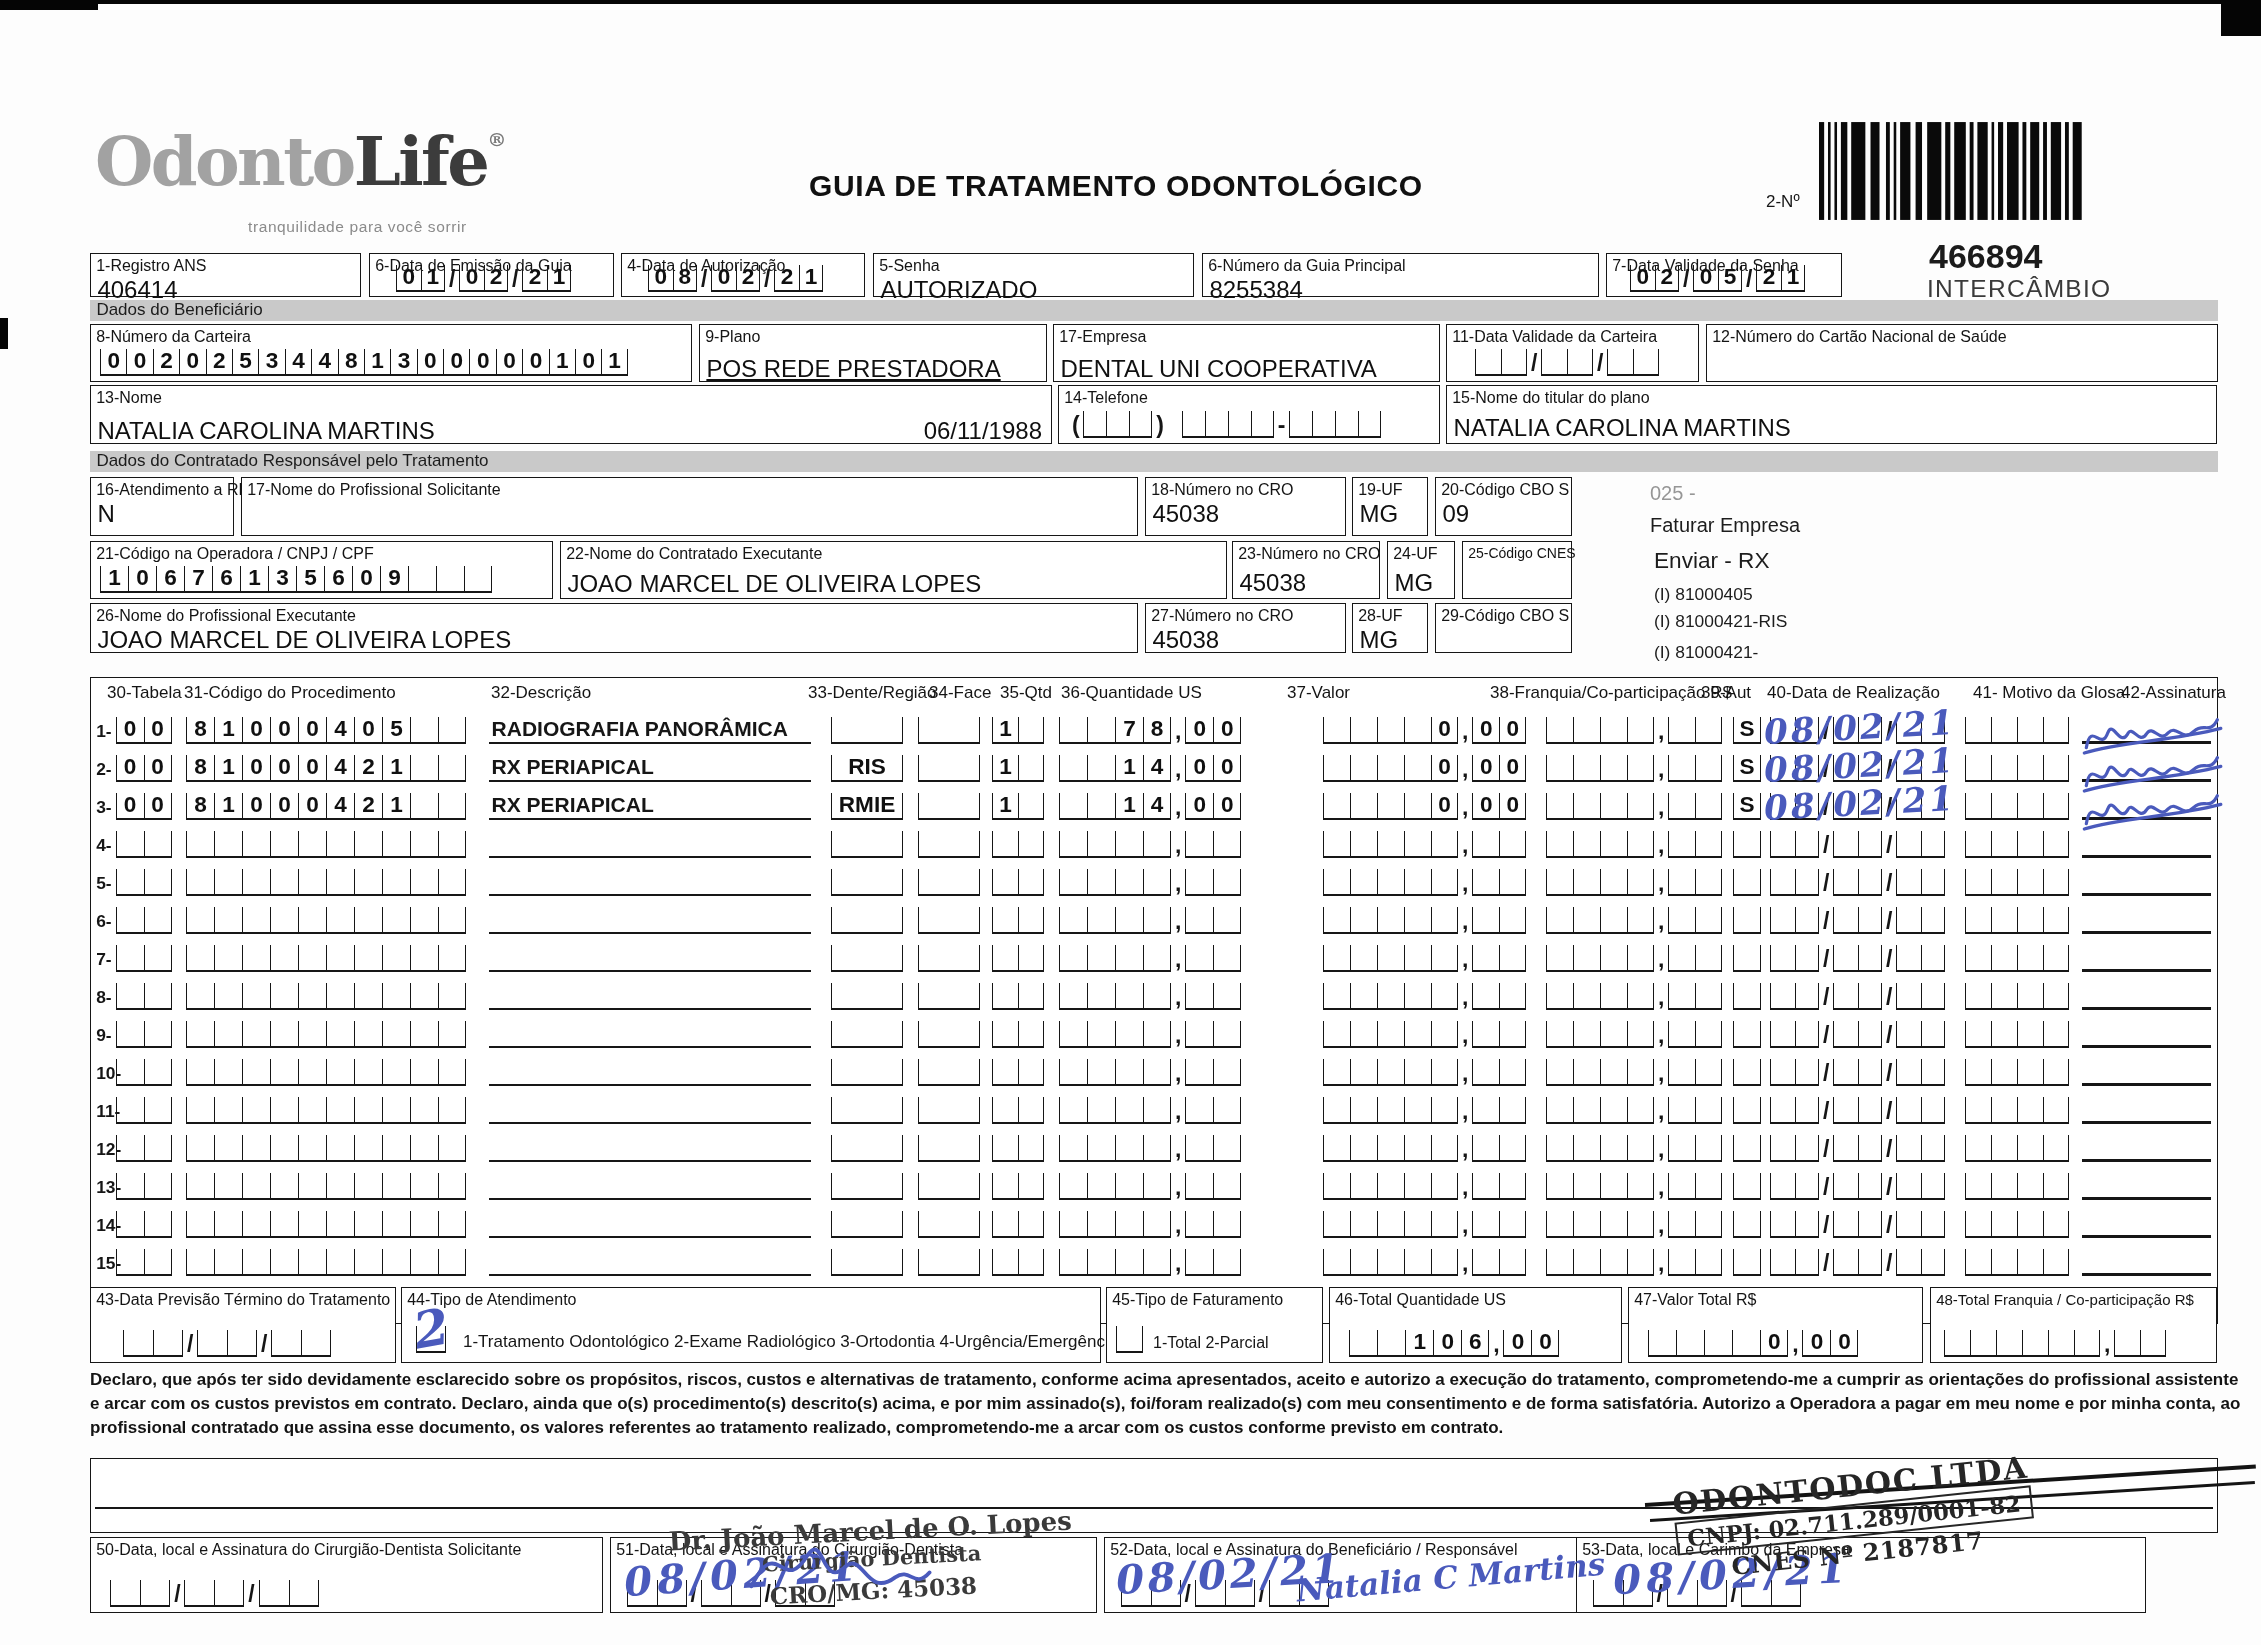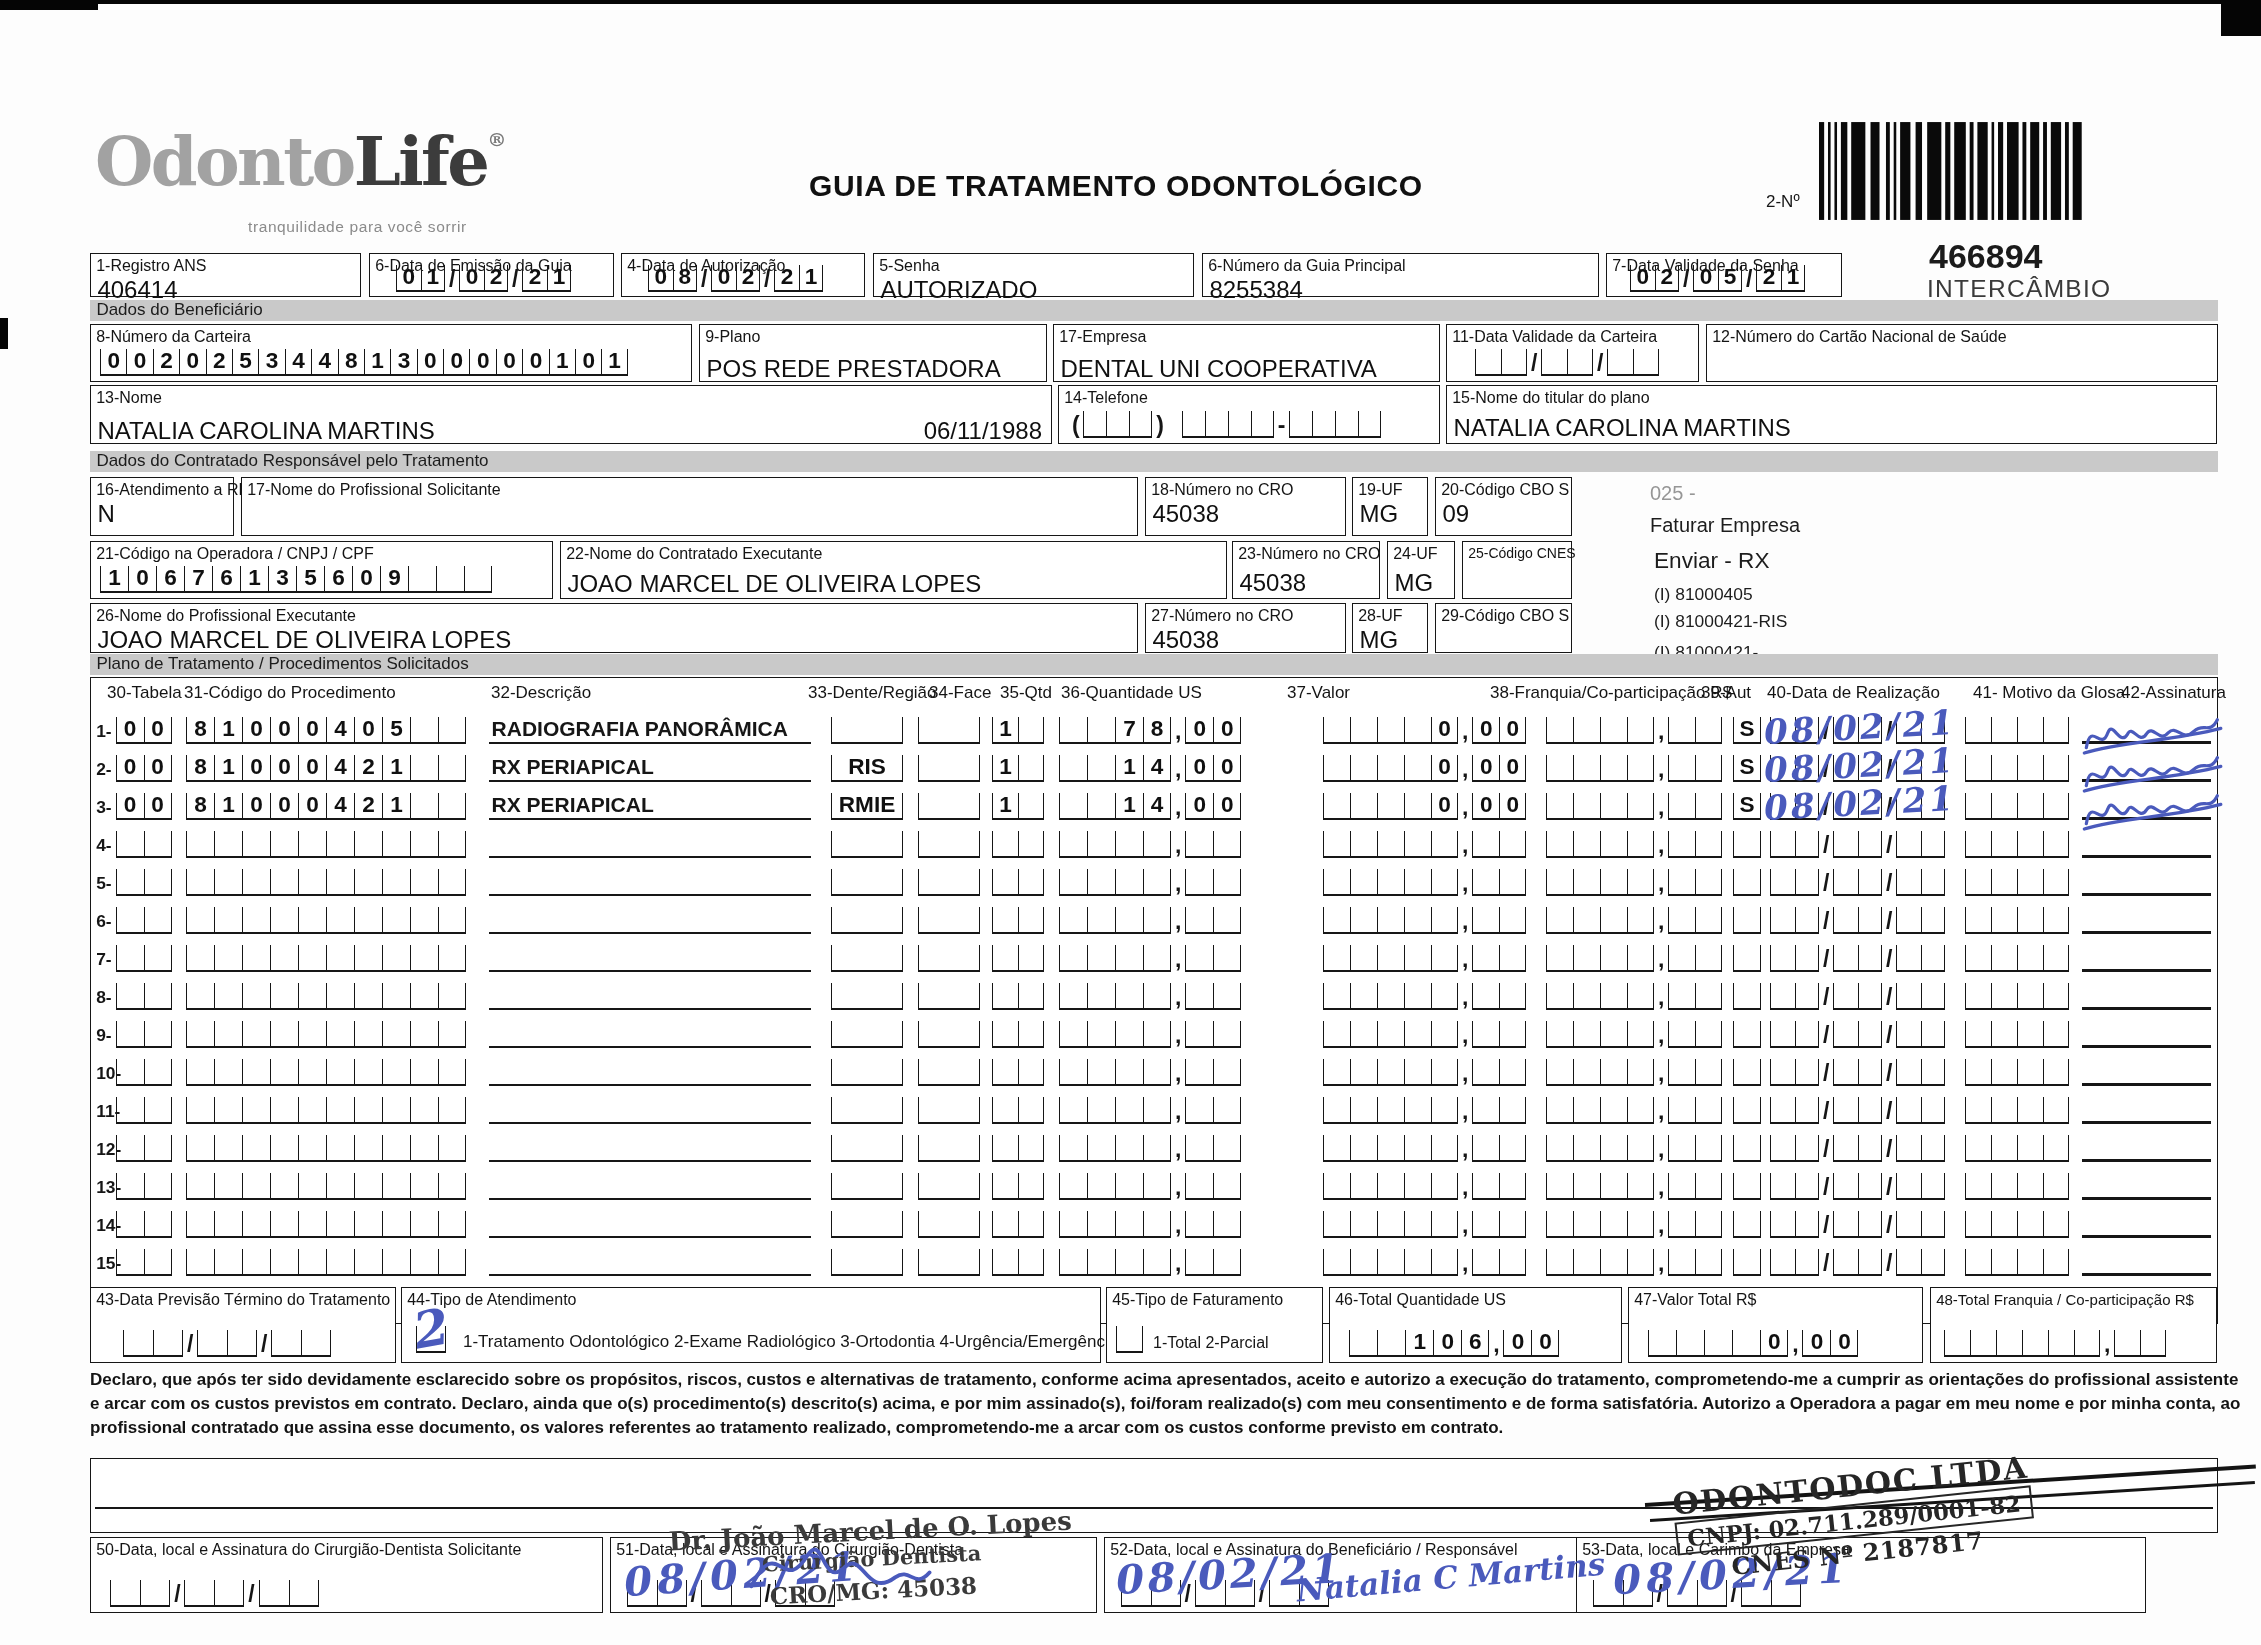--- a/index.html
+++ b/index.html
@@ -197,21 +197,21 @@
         <span class="c" style="min-width: 26.4px;">0</span>
         <span class="c" style="min-width: 26.4px;">0</span>
         <span class="c" style="min-width: 26.4px;">0</span>
         <span class="c" style="min-width: 26.4px;">1</span>
         <span class="c" style="min-width: 26.4px;">0</span>
         <span class="c last" style="min-width: 26.4px;">1</span>
       </span>
   </div>
   <div class="box" style="left:699px;top:324px;width:348px;height:58px;">
     <span class="lbl">9-Plano</span>
-    <span class="val" style="padding-top:9px;">POS REDE PRESTADORA</span>
+    <span class="val" style="padding-top:9px;text-decoration:underline;">POS REDE PRESTADORA</span>
   </div>
   <div class="box" style="left:1053px;top:324px;width:387px;height:58px;">
     <span class="lbl">17-Empresa</span>
     <span class="val" style="padding-top:9px;">DENTAL UNI  COOPERATIVA</span>
   </div>
   <div class="box" style="left:1446px;top:324px;width:253px;height:58px;">
     <span class="lbl">11-Data Validade da Carteira</span>
     <span class="comb combpad" style="left:28px;">
         <span class="c" style="min-width: 26px;"></span>
         <span class="c last" style="min-width: 26px;"></span>
@@ -332,21 +332,20 @@
     <span class="lbl">29-Código CBO S</span>
   </div>
 
   <div class="note" style="left:1650px;top:482px;font-size:20px;color:#969696;">025 -</div>
   <div class="note" style="left:1650px;top:514px;font-size:20px;">Faturar Empresa</div>
   <div class="note" style="left:1654px;top:548px;font-size:22.6px;">Enviar - RX</div>
   <div class="note" style="left:1654px;top:584px;font-size:17.4px;">(I) 81000405</div>
   <div class="note" style="left:1654px;top:611px;font-size:17.4px;">(I) 81000421-RIS</div>
   <div class="note" style="left:1654px;top:642px;font-size:17.4px;">(I) 81000421-</div>
 
-  <div class="band" style="top:654px;">Plano de Tratamento / Procedimentos Solicitados</div>
 
   <div class="ptable">
     <div class="thead">
       <span style="left:16px">30-Tabela</span>
       <span style="left:93px">31-Código do Procedimento</span>
       <span style="left:400px">32-Descrição</span>
       <span style="left:717px">33-Dente/Região</span>
       <span style="left:838px">34-Face</span>
       <span style="left:909px">35-Qtd</span>
       <span style="left:970px">36-Quantidade US</span>

